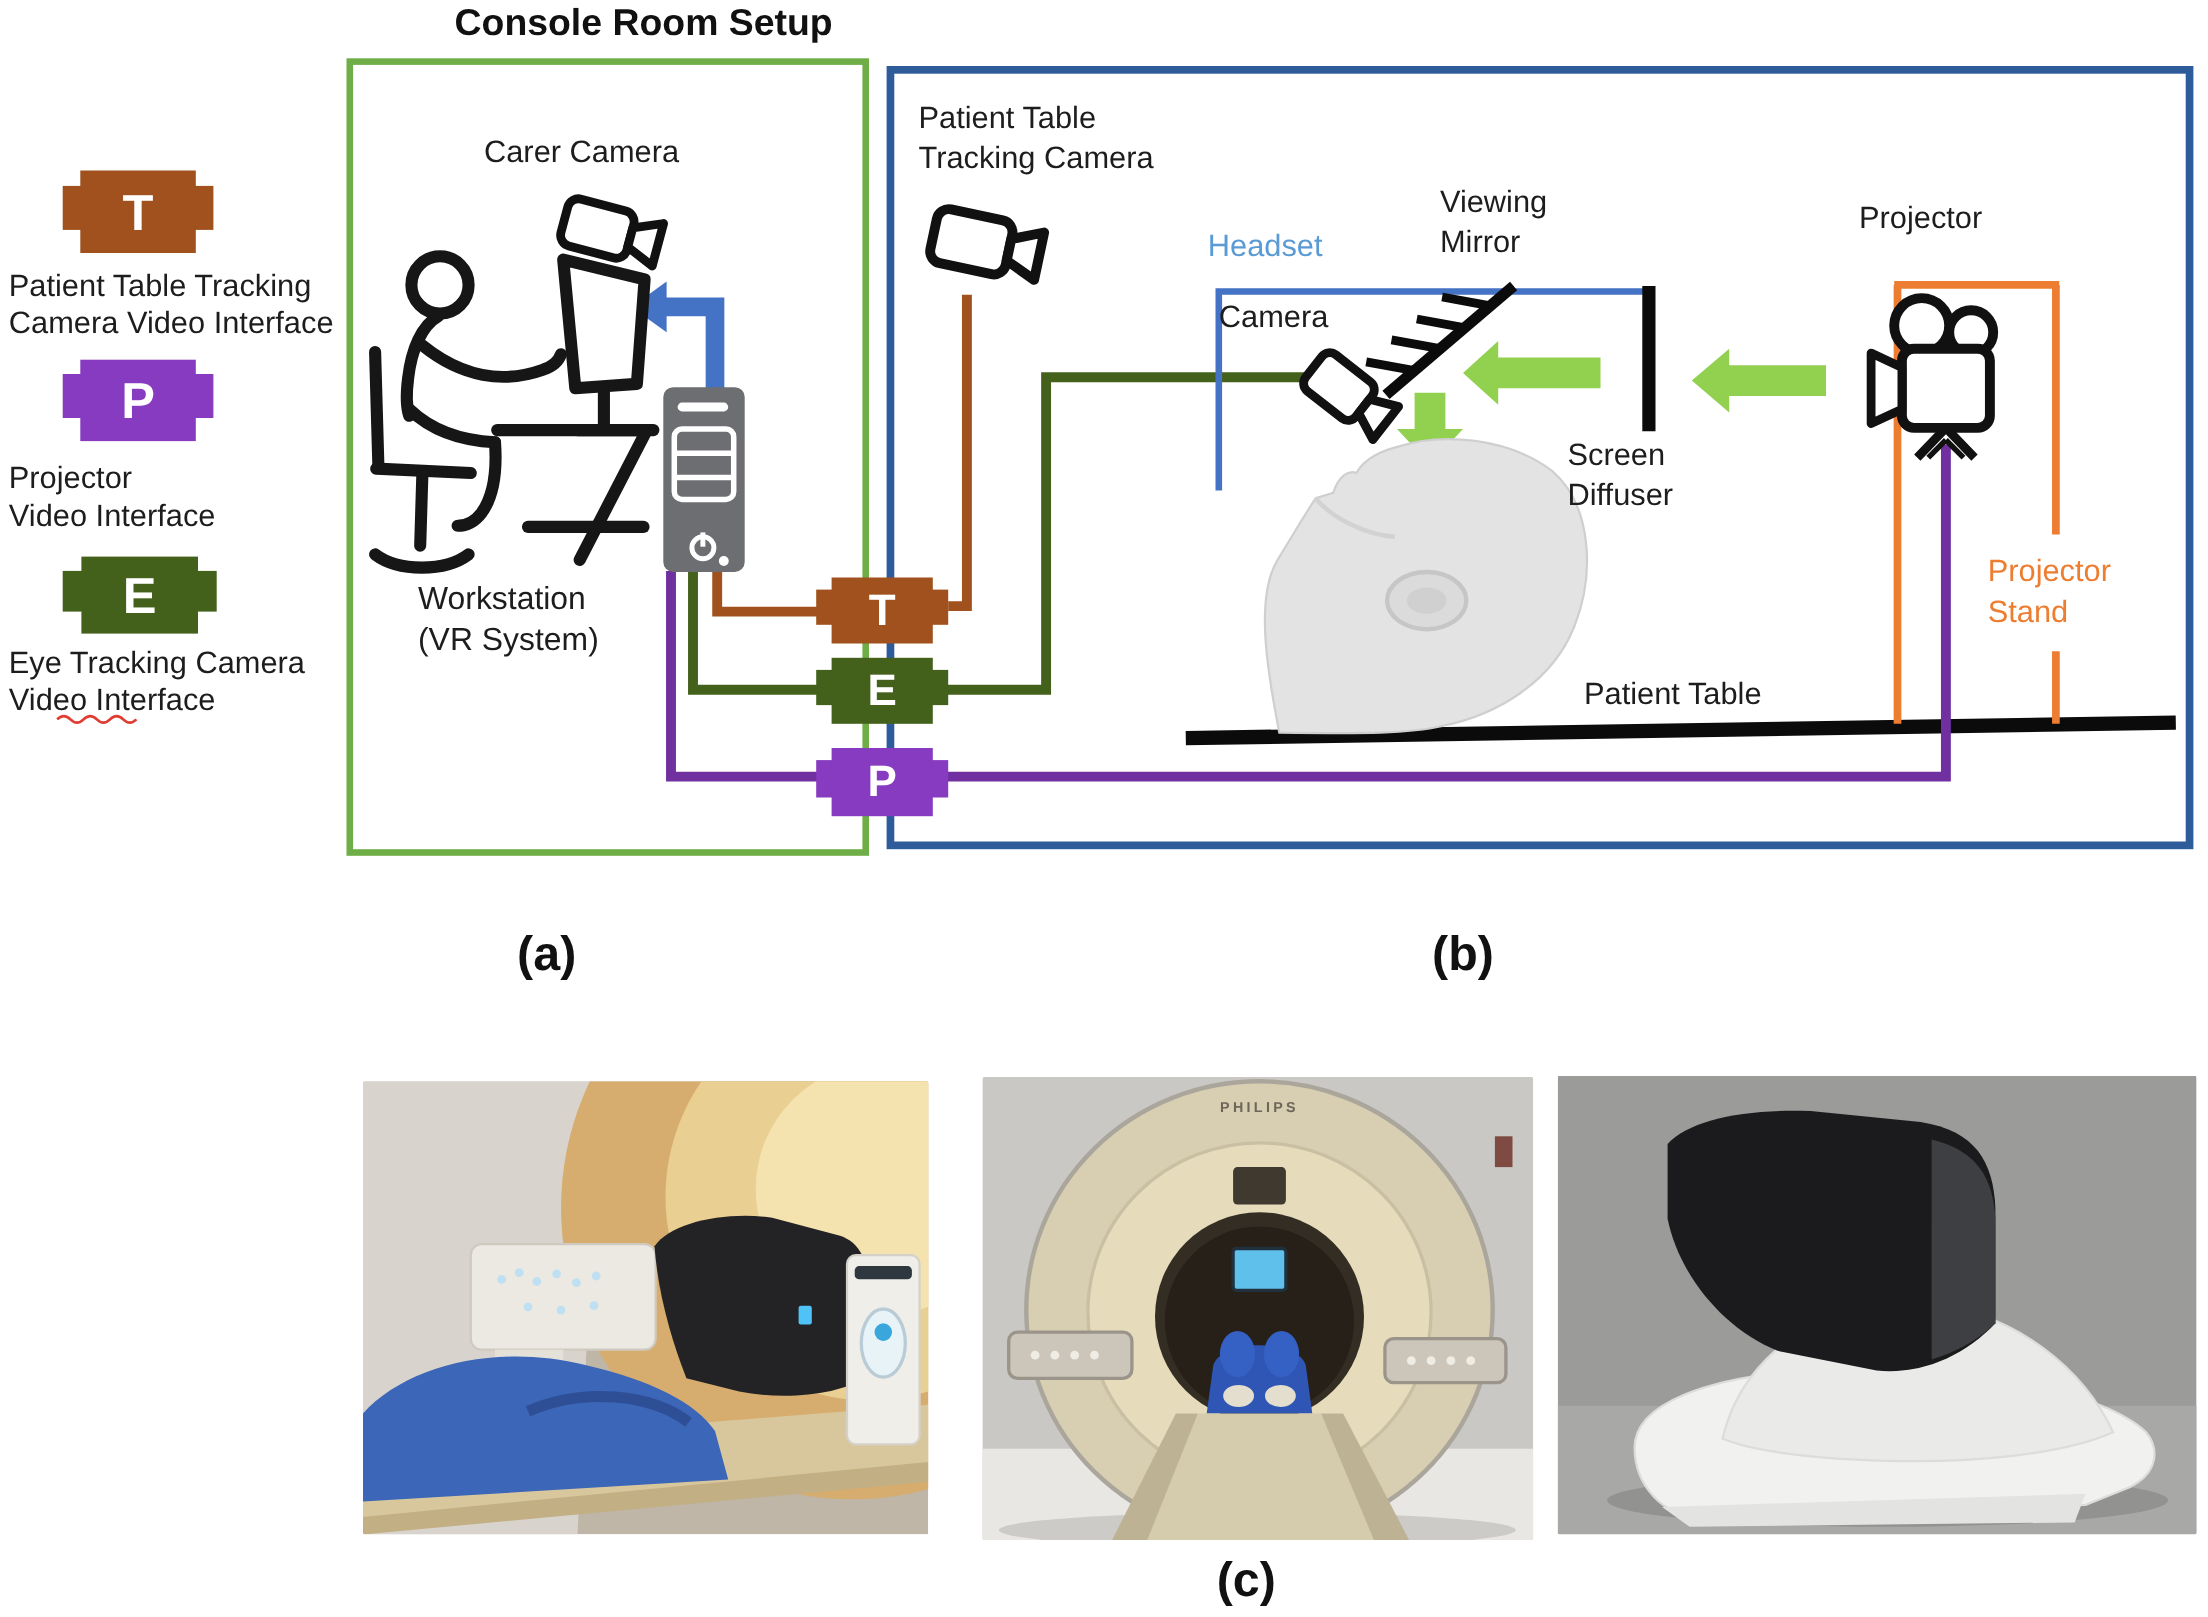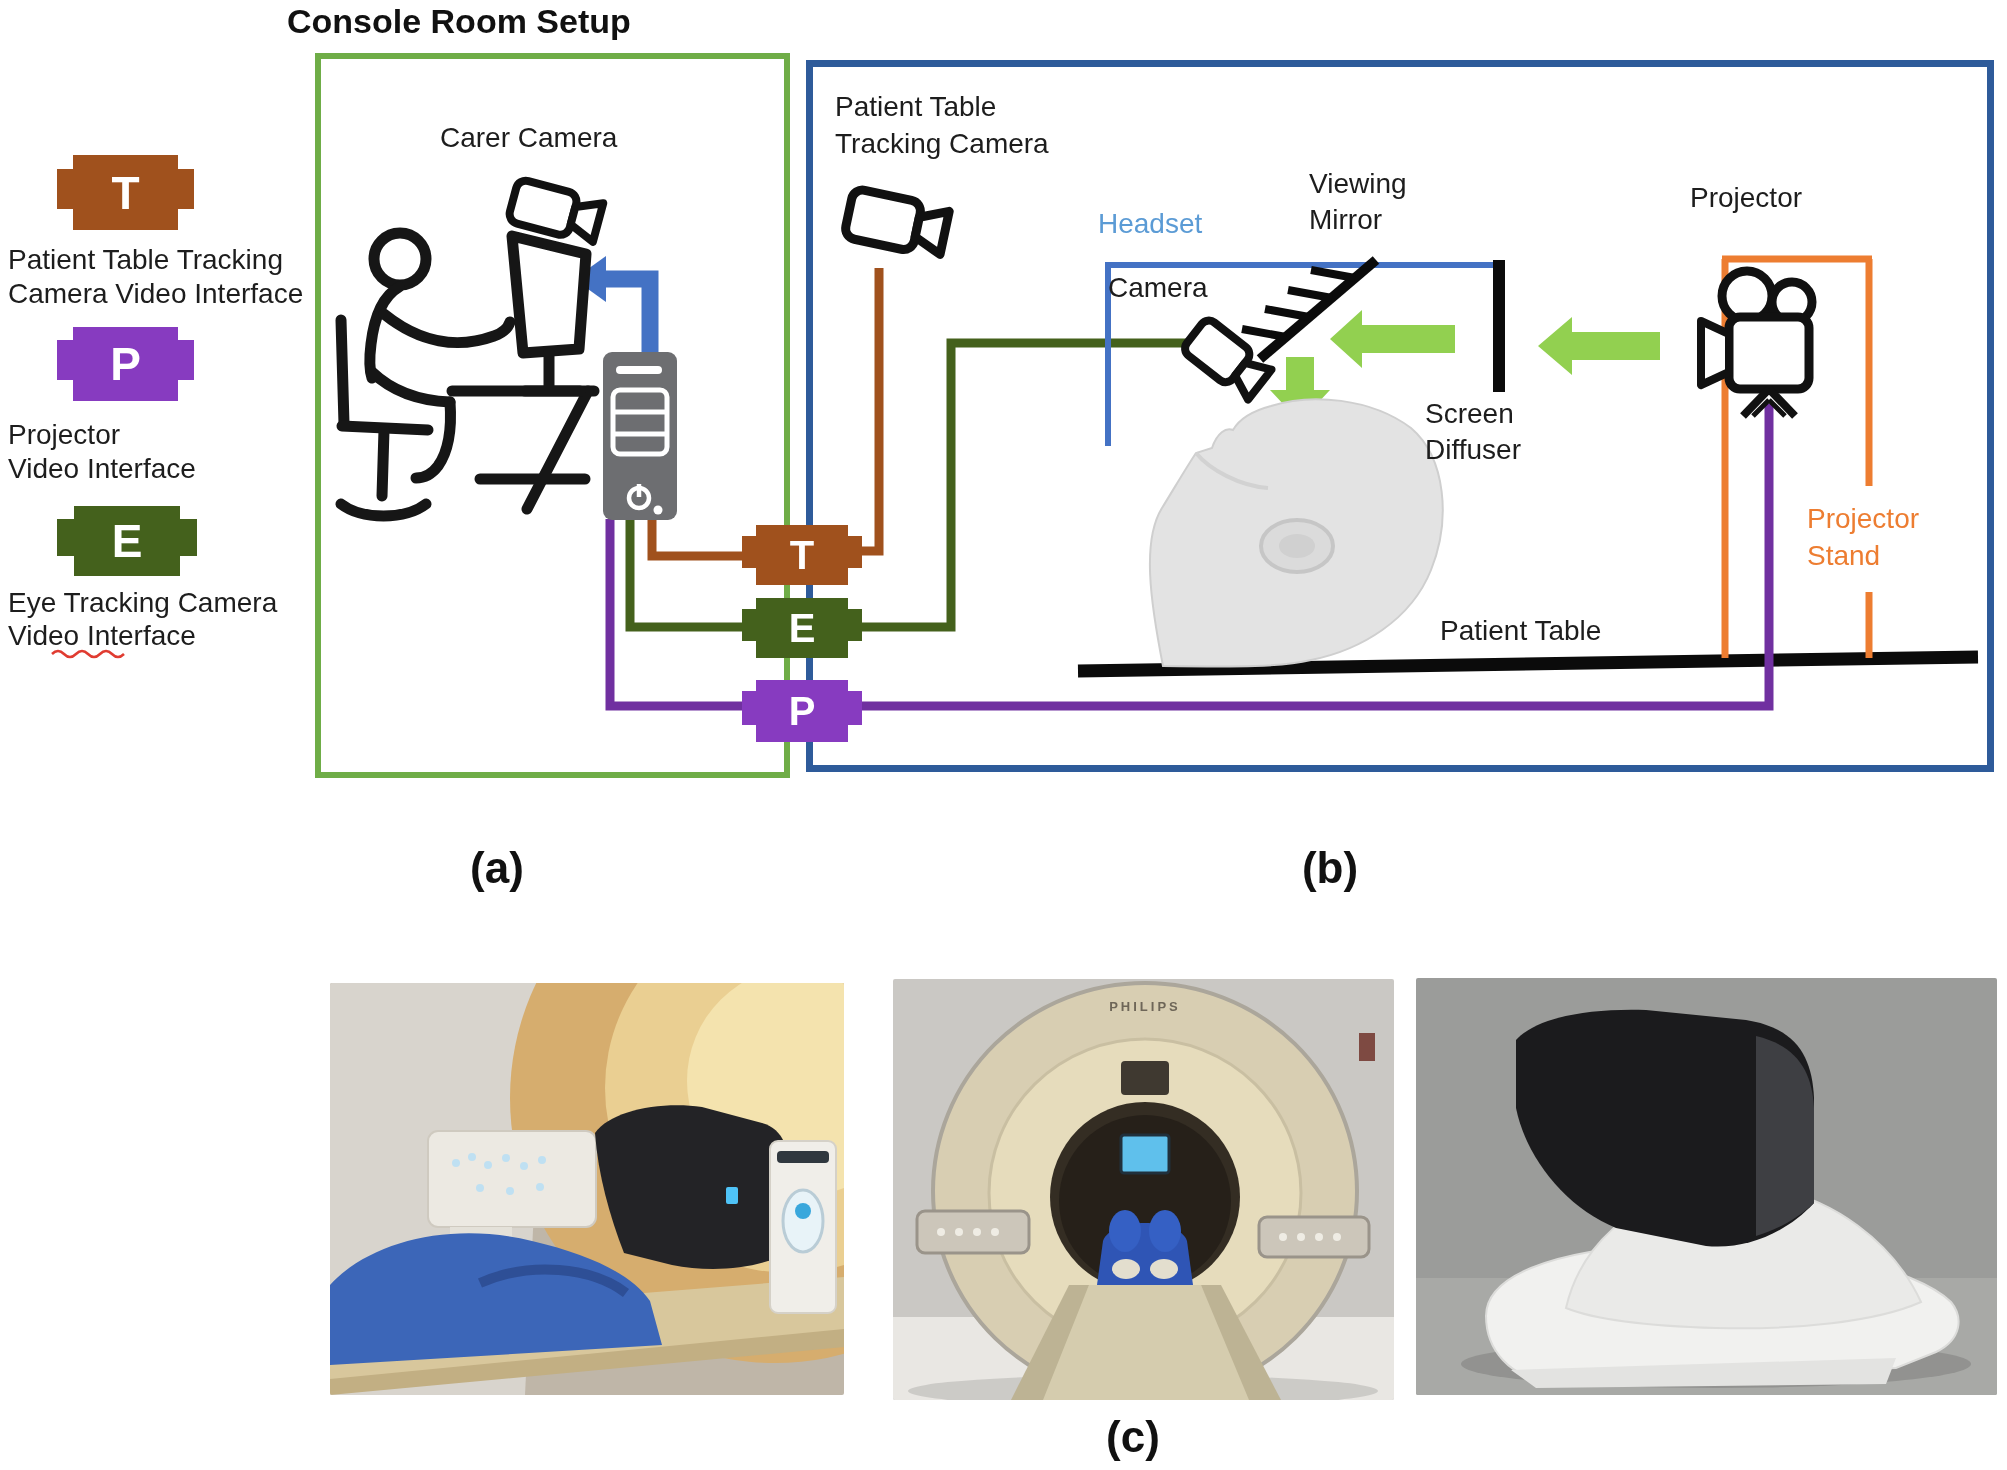--- a/index.html
+++ b/index.html
@@ -1,21 +1,21 @@
 <!DOCTYPE html>
 <html><head>
 <meta charset="utf-8">
 <style>
   html,body{margin:0;padding:0;background:#fff;}
   .figure{position:relative;width:2007px;height:1470px;background:#ffffff;
           font-family:"Liberation Sans",sans-serif;color:#161616;overflow:hidden;}
   .abs{position:absolute;}
   .lbl{position:absolute;font-size:28px;line-height:35px;text-align:left;color:#1d1d1d;white-space:nowrap;}
   .lbl.left{text-align:left;}
-  .title{position:absolute;font-size:34px;font-weight:700;text-align:left;color:#111;}
+  .title{position:absolute;font-size:34px;font-weight:700;text-align:right;color:#111;}
   .caption{position:absolute;font-size:44px;font-weight:700;text-align:center;color:#111;}
   .panel{position:absolute;box-sizing:border-box;background:transparent;}
   .panel.green{border:6px solid #6FAD47;}
   .panel.blue{border:7px solid #2E5B9A;}
   
   .cross{position:absolute;}
   .cross .bar{position:absolute;left:0;top:18%;width:100%;height:54%;}
   .cross .body{position:absolute;left:12%;top:0;width:76%;height:100%;}
   .cross .letter{position:absolute;left:0;top:0;width:100%;height:100%;
      display:flex;align-items:center;justify-content:center;
@@ -185,20 +185,24 @@
   <div class="cross mid-cross" style="left:742px;top:680px;width:120px;height:62px;">
     <div class="bar" style="background:#873BC0;"></div>
     <div class="body" style="background:#873BC0;"></div>
     <div class="letter">P</div>
   </div>
 
   <div class="title" style="left:287px;top:2px;width:470px;">Console Room Setup</div>
 
   <div class="lbl" style="left:440px;top:120px;width:240px;">Carer Camera</div>
 
+  <div class="lbl" style="left:380px;top:527px;width:240px;line-height:37px;font-size:29px;">
+    <div>Workstation</div>
+    <div>(VR System)</div>
+  </div>
 
   <div class="lbl left" style="left:835px;top:88px;width:260px;line-height:37px;">
     <div>Patient Table</div>
     <div>Tracking Camera</div>
   </div>
 
   <div class="lbl" style="left:1098px;top:206px;width:140px;color:#5B9BD5;">Headset</div>
 
   <div class="lbl" style="left:1309px;top:166px;width:160px;line-height:36px;">
     <div>Viewing</div>

